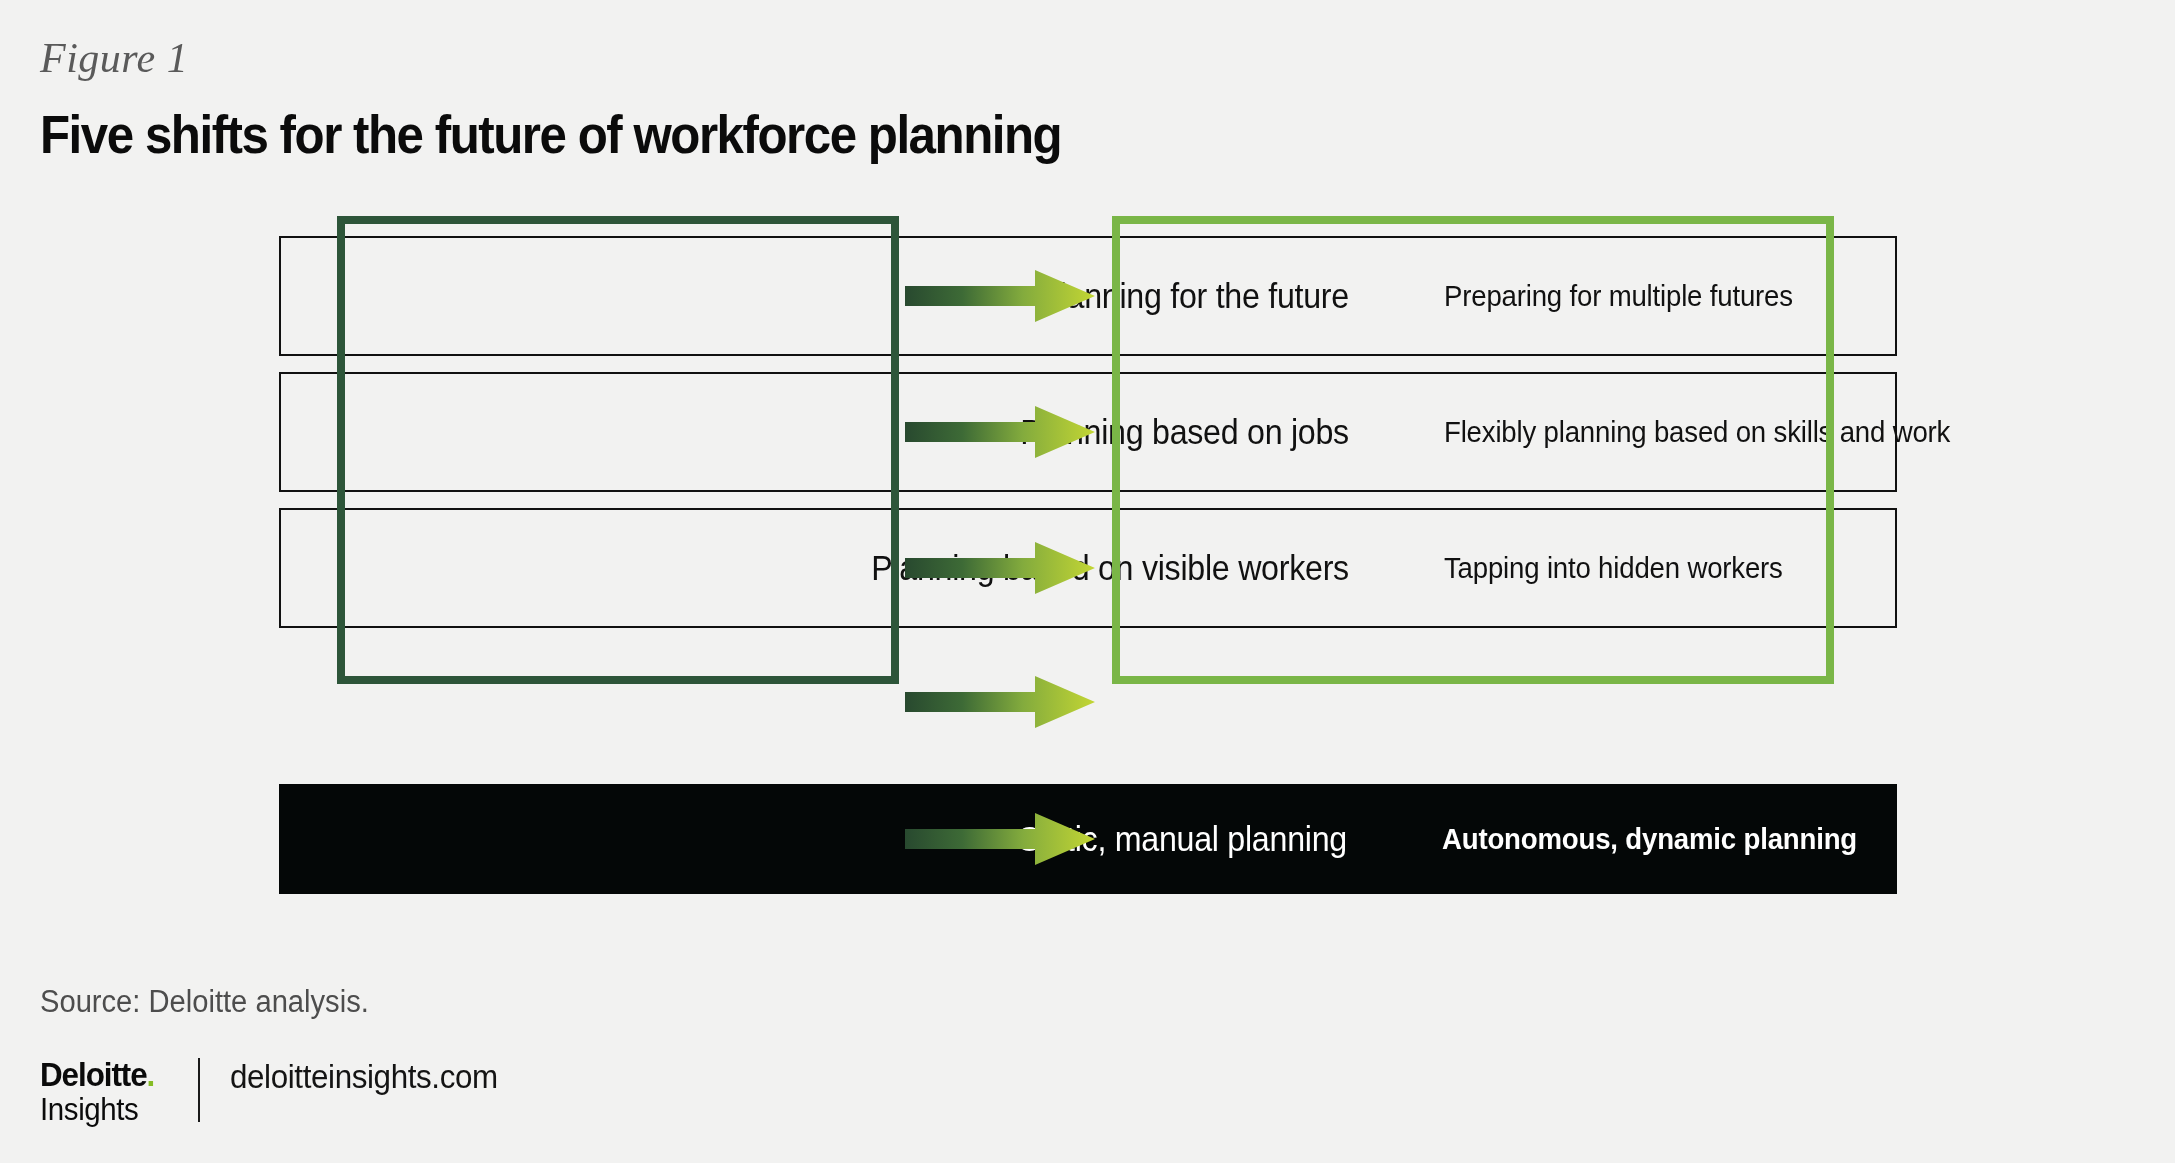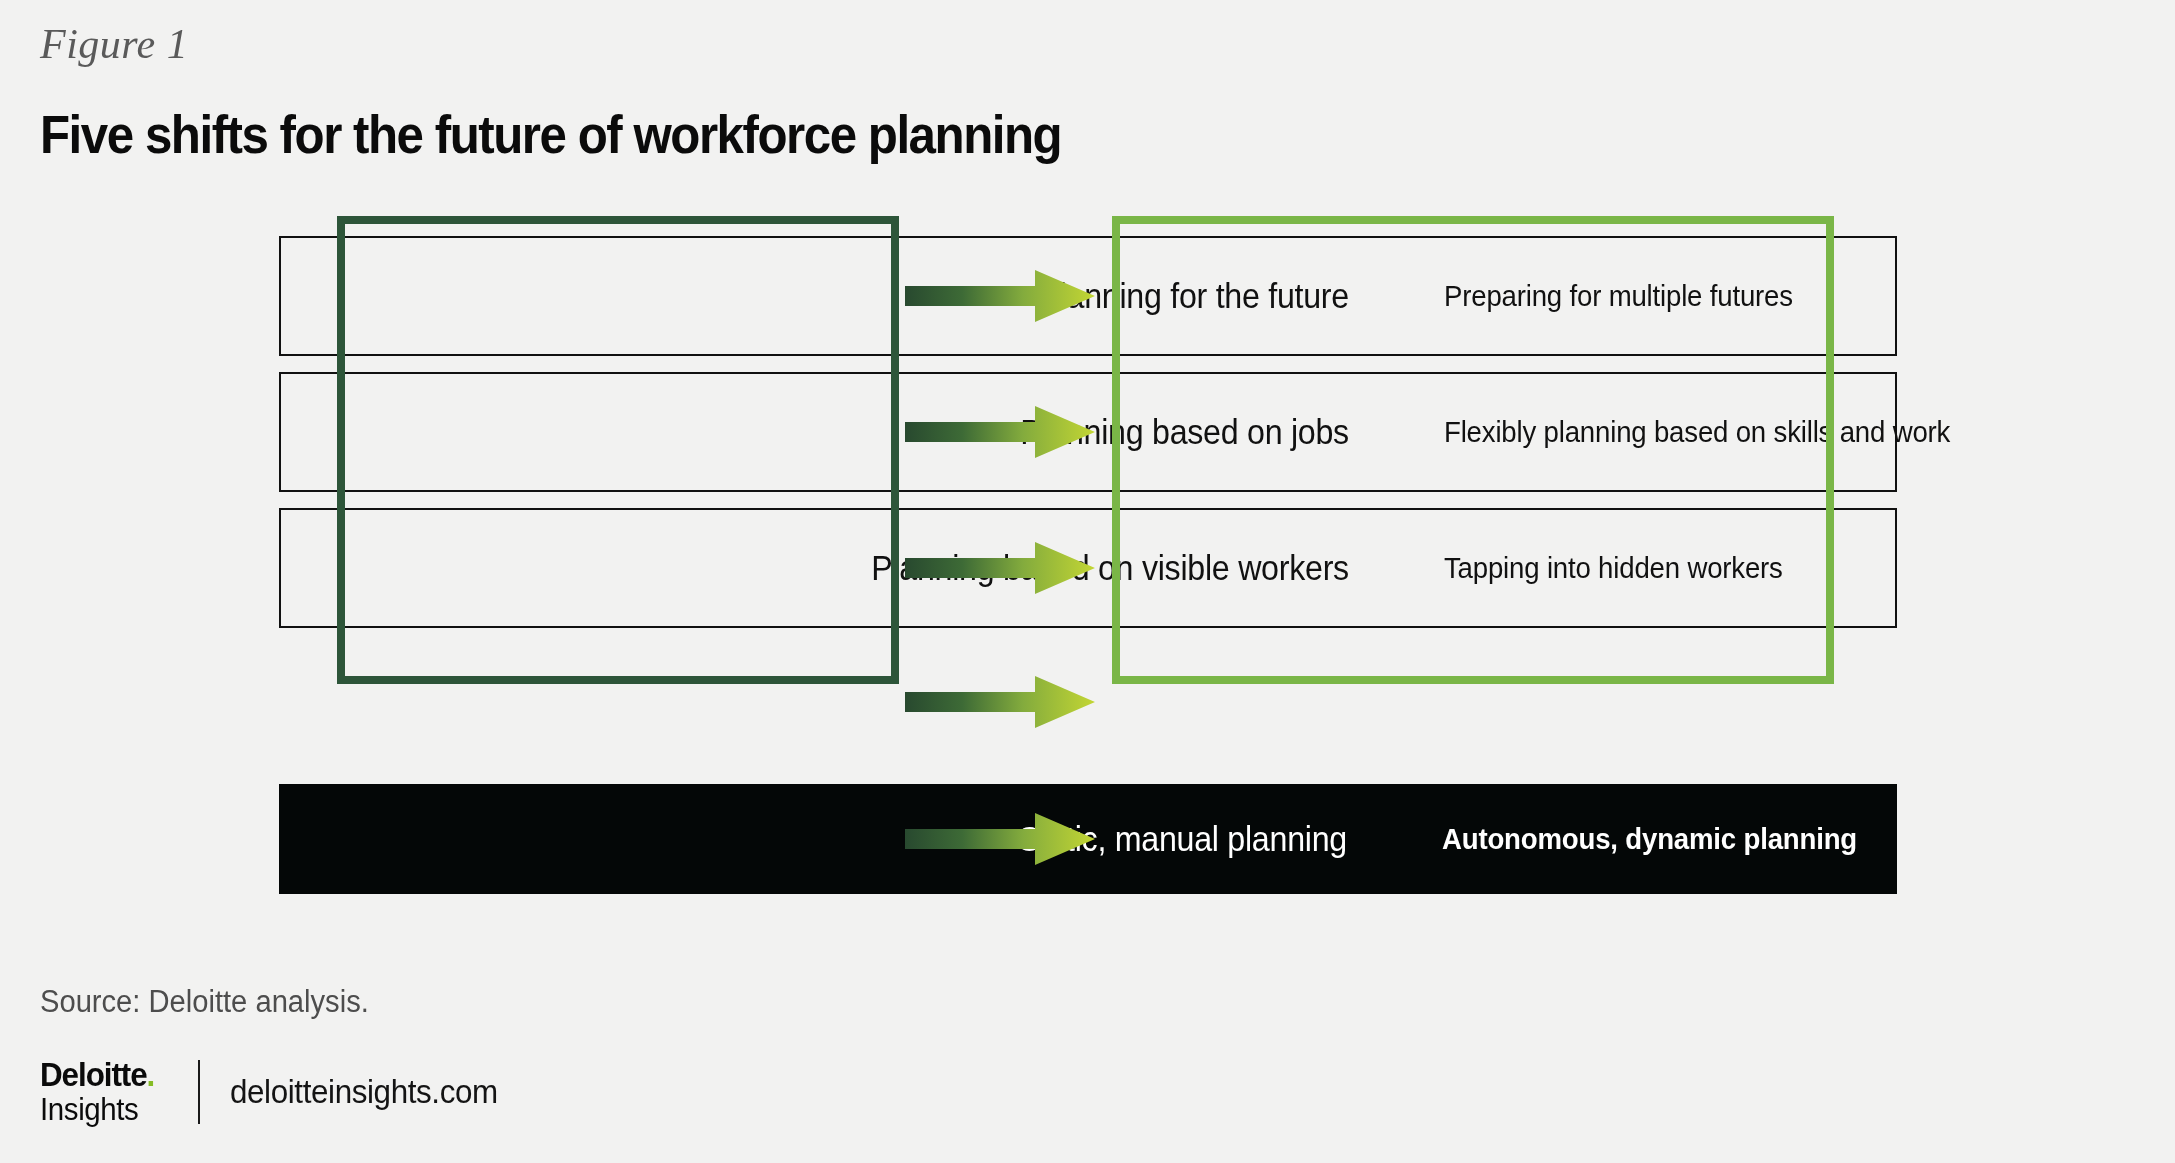--- a/index.html
+++ b/index.html
@@ -6,21 +6,21 @@
   body{
     width:2175px;height:1163px;
     background:#f2f2f1;
     font-family:"Liberation Sans", sans-serif;
     overflow:hidden;
     position:relative;
   }
 
   
   #figure-label{
-    position:absolute;left:40px;top:20px;
+    position:absolute;left:40px;top:34px;
     font-family:"Liberation Serif", serif;
     font-style:italic;
     font-size:42px;
     color:#5a5a5a;
     letter-spacing:.5px;
   }
   #figure-title{
     position:absolute;left:40px;top:104px;
     font-family:"Liberation Sans", sans-serif;
     font-weight:bold;
@@ -107,21 +107,21 @@
 
   
   #source-note{
     position:absolute;left:40px;top:984px;
     font-size:31px;color:#4d4d4d;
     transform:scaleX(.94);transform-origin:left center;
     white-space:nowrap;
   }
   #logo-block{
     position:absolute;left:40px;top:1058px;
-    display:flex;align-items:center;
+    display:flex;
   }
   #deloitte-mark{
     display:flex;flex-direction:column;
     line-height:1;
   }
   #deloitte-word{
     font-size:33px;font-weight:bold;color:#0b0b0b;
     letter-spacing:-1.1px;white-space:nowrap;
     transform:scaleX(.95);transform-origin:left center;
   }

